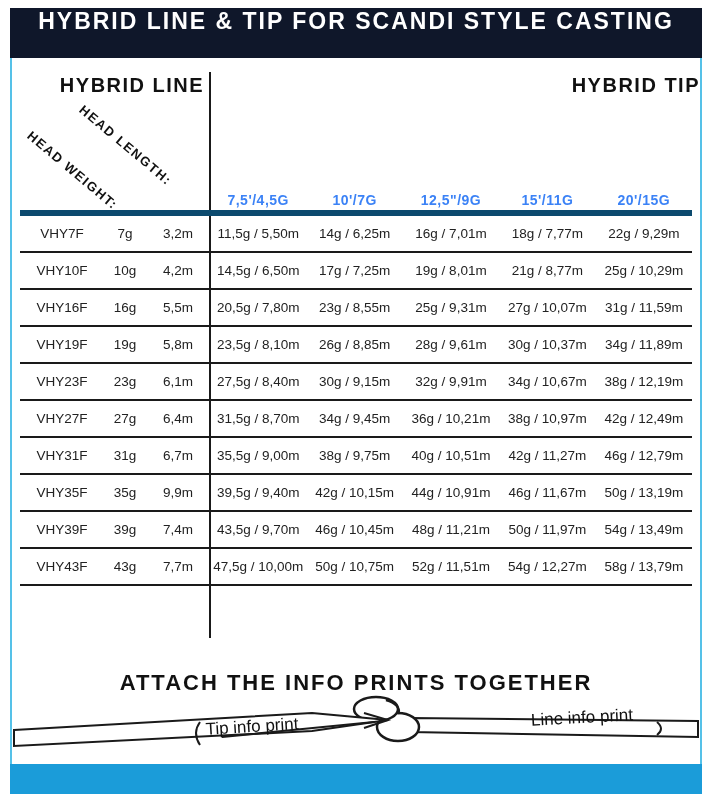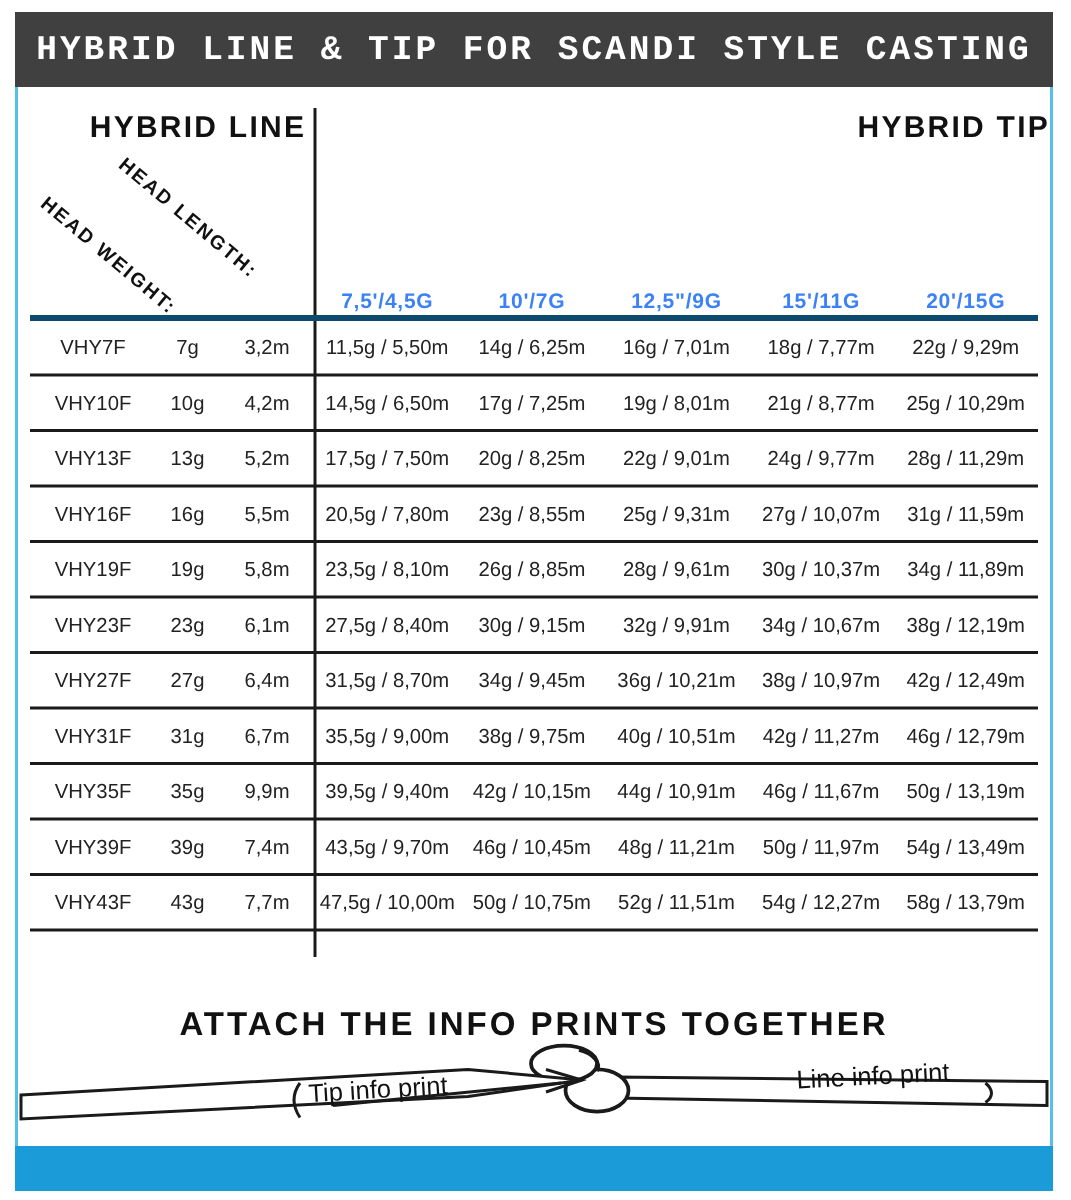--- a/index.html
+++ b/index.html
@@ -6,21 +6,21 @@
   .page{
     position:relative;width:714px;height:800px;background:#ffffff;overflow:hidden;
     font-family:"Liberation Sans", sans-serif;color:#1c1c1c;
   }
   .frame{
     position:absolute;left:10px;top:8px;width:692px;height:786px;
     border:2px solid #55c1e8;box-sizing:border-box;background:#ffffff;
   }
   .banner{
     position:absolute;left:-2px;top:-2px;width:calc(100% + 4px);height:50px;
-    background:#404040;display:flex;align-items:center;justify-content:center;font-family:Liberation Mono, monospace;
+    background:#0f172a;display:flex;align-items:flex-start;justify-content:center;
   }
   .banner-title{
     color:#ffffff;font-weight:bold;font-size:23px;letter-spacing:2px;white-space:nowrap;
   }
   .section-headers{
     position:absolute;left:0;top:64px;width:100%;display:flex;
   }
   .sec-line{width:198px;text-align:center;padding-left:21px;}
   .sec-tip{flex:1;text-align:right;}
   .sec-h{font-weight:bold;font-size:20px;letter-spacing:1.5px;color:#111;}
@@ -32,21 +32,21 @@
     transform-origin:left top;transform:rotate(40deg);white-space:nowrap;
   }
   .diag-weight{left:22px;top:118px;}
   .diag-length{left:74px;top:92px;}
   .tip-cols{
     position:absolute;left:198px;right:8px;top:172px;height:26px;
     display:flex;align-items:flex-end;
   }
   .tip-col{flex:1;text-align:center;font-weight:bold;font-size:14px;letter-spacing:0.5px;color:#3b82f6;}
   .table-body{
-    position:absolute;left:8px;right:8px;top:200px;border-top:4px solid #0c4a6e;
+    position:absolute;left:8px;right:8px;top:200px;border-top:6px solid #0c4a6e;
   }
   .row{
     display:grid;grid-template-columns:84px 42px 64px repeat(5,1fr);
     height:35px;align-items:center;border-bottom:2px solid #1a1a1a;
   }
   .cell{text-align:center;font-size:13.5px;color:#222;white-space:nowrap;}
   .footer-heading{
     position:absolute;left:0;width:100%;top:660px;text-align:center;
     font-weight:bold;font-size:22px;letter-spacing:2px;color:#111;
   }
@@ -105,30 +105,20 @@
     <div class="cell c-code">VHY10F</div>
     <div class="cell c-weight">10g</div>
     <div class="cell c-length">4,2m</div>
     <div class="cell c-tip">14,5g / 6,50m</div>
     <div class="cell c-tip">17g / 7,25m</div>
     <div class="cell c-tip">19g / 8,01m</div>
     <div class="cell c-tip">21g / 8,77m</div>
     <div class="cell c-tip">25g / 10,29m</div>
   </div>
 
-  <div class="row">
-    <div class="cell c-code">VHY13F</div>
-    <div class="cell c-weight">13g</div>
-    <div class="cell c-length">5,2m</div>
-    <div class="cell c-tip">17,5g / 7,50m</div>
-    <div class="cell c-tip">20g / 8,25m</div>
-    <div class="cell c-tip">22g / 9,01m</div>
-    <div class="cell c-tip">24g / 9,77m</div>
-    <div class="cell c-tip">28g / 11,29m</div>
-  </div>
 
   <div class="row">
     <div class="cell c-code">VHY16F</div>
     <div class="cell c-weight">16g</div>
     <div class="cell c-length">5,5m</div>
     <div class="cell c-tip">20,5g / 7,80m</div>
     <div class="cell c-tip">23g / 8,55m</div>
     <div class="cell c-tip">25g / 9,31m</div>
     <div class="cell c-tip">27g / 10,07m</div>
     <div class="cell c-tip">31g / 11,59m</div>

